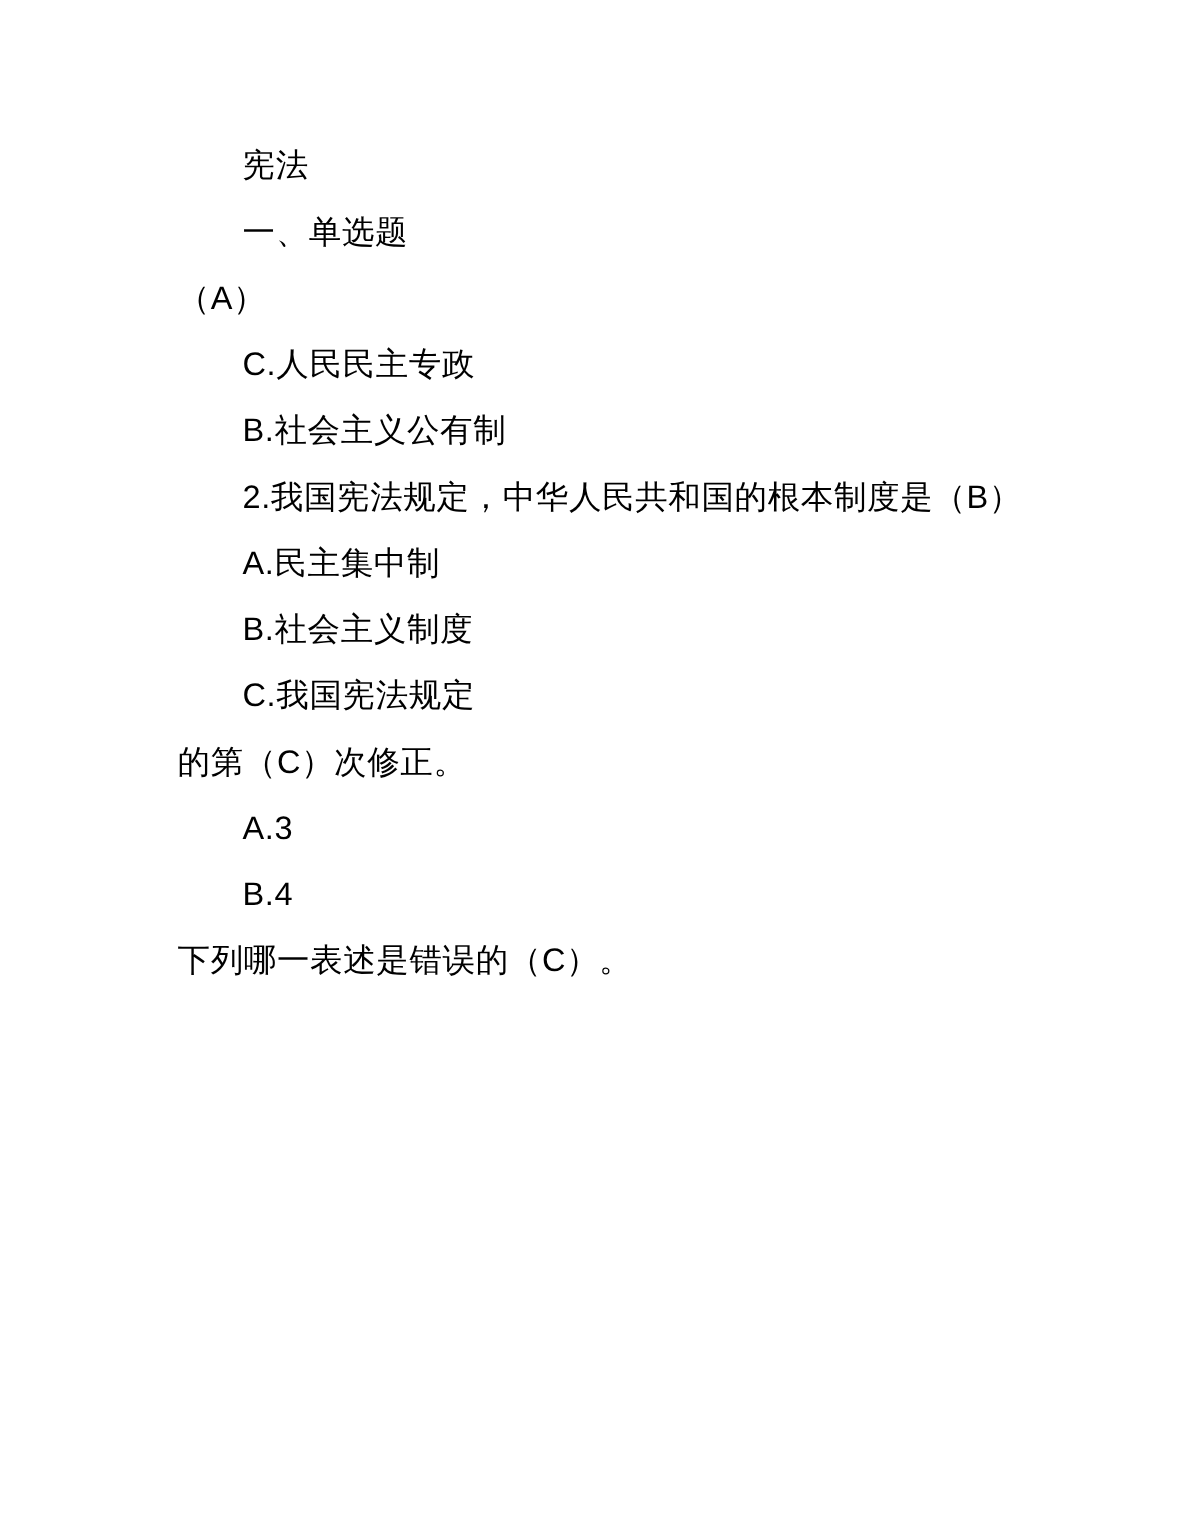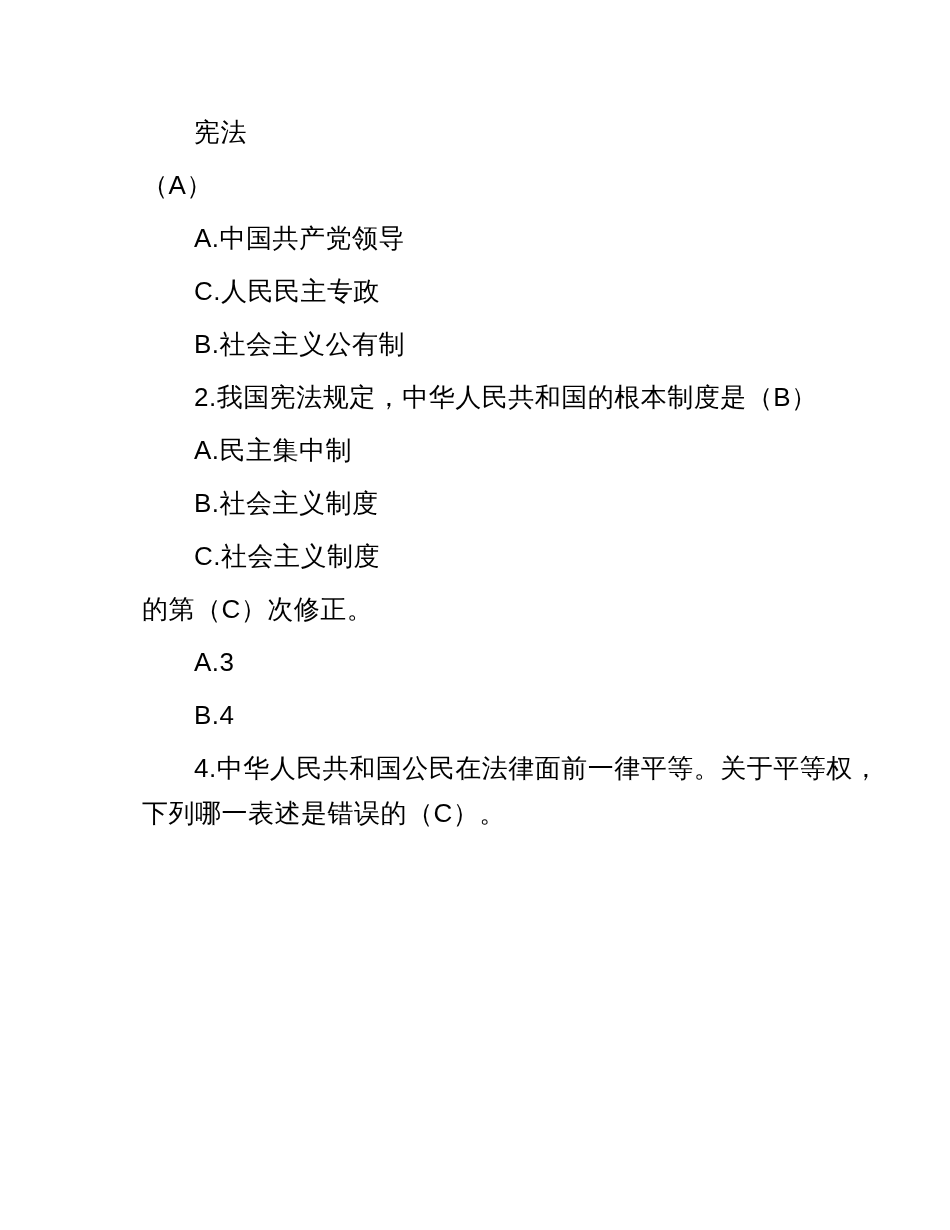--- a/index.html
+++ b/index.html
@@ -37,50 +37,49 @@
 </style>
 </head>
 <body>
 
 <div class="page">
   <div>
       <div class="para">
         <div class="line first">宪法</div>
       </div>
       <div class="para">
-        <div class="line">（A）</div>
+        <div class="line first">一、单选题</div>
       </div>
       <div class="para">
-        <div class="line first">A.中国共产党领导</div>
+        <div class="line">（A）</div>
       </div>
       <div class="para">
         <div class="line first">C.人民民主专政</div>
       </div>
       <div class="para">
         <div class="line first">B.社会主义公有制</div>
       </div>
       <div class="para">
         <div class="line first">2.我国宪法规定，中华人民共和国的根本制度是（B）</div>
       </div>
       <div class="para">
         <div class="line first">A.民主集中制</div>
       </div>
       <div class="para">
         <div class="line first">B.社会主义制度</div>
       </div>
       <div class="para">
-        <div class="line first">C.社会主义制度</div>
+        <div class="line first">C.我国宪法规定</div>
       </div>
       <div class="para">
         <div class="line">的第（C）次修正。</div>
       </div>
       <div class="para">
         <div class="line first">A.3</div>
       </div>
       <div class="para">
         <div class="line first">B.4</div>
       </div>
       <div class="para">
-        <div class="line first">4.中华人民共和国公民在法律面前一律平等。关于平等权，</div>
         <div class="line">下列哪一表述是错误的（C）。</div>
       </div>
     </div>
 </div>
 
 </body></html>

